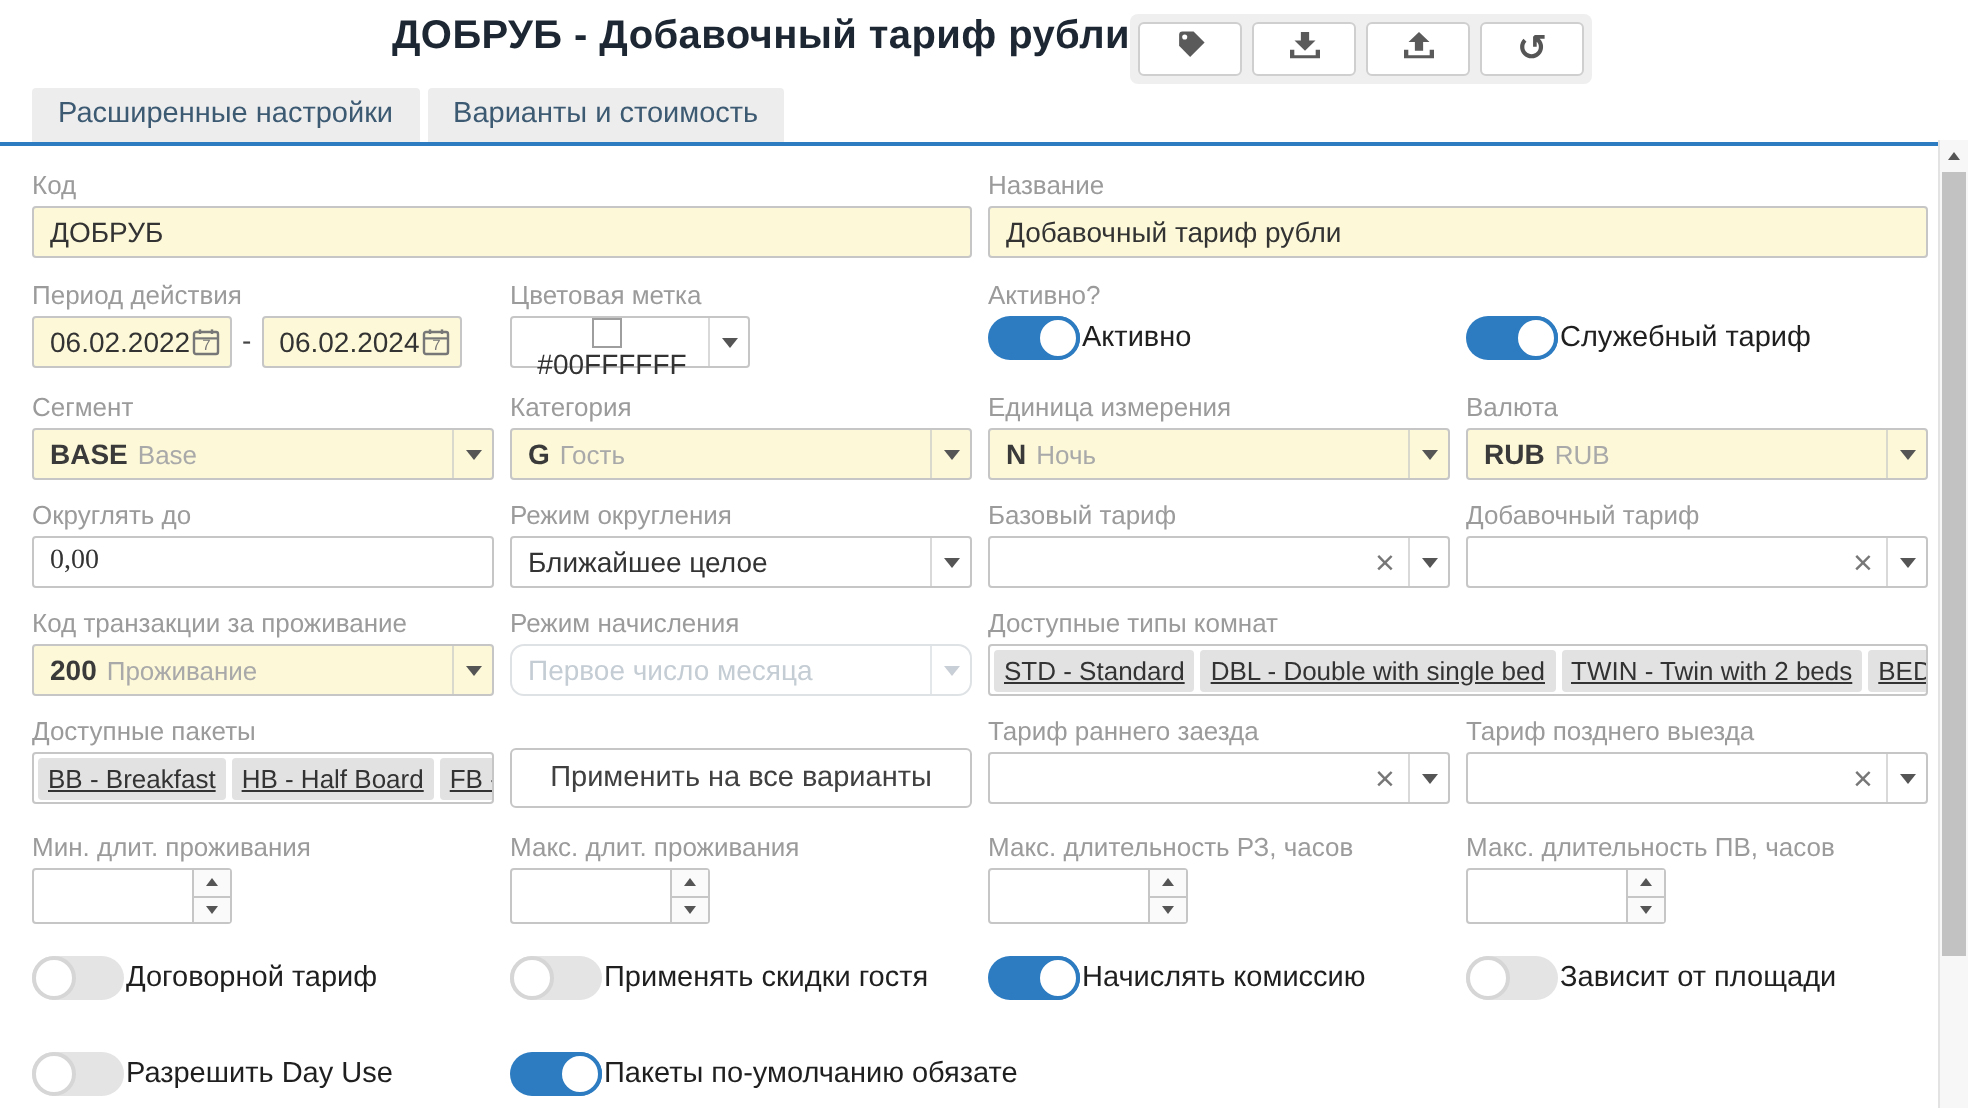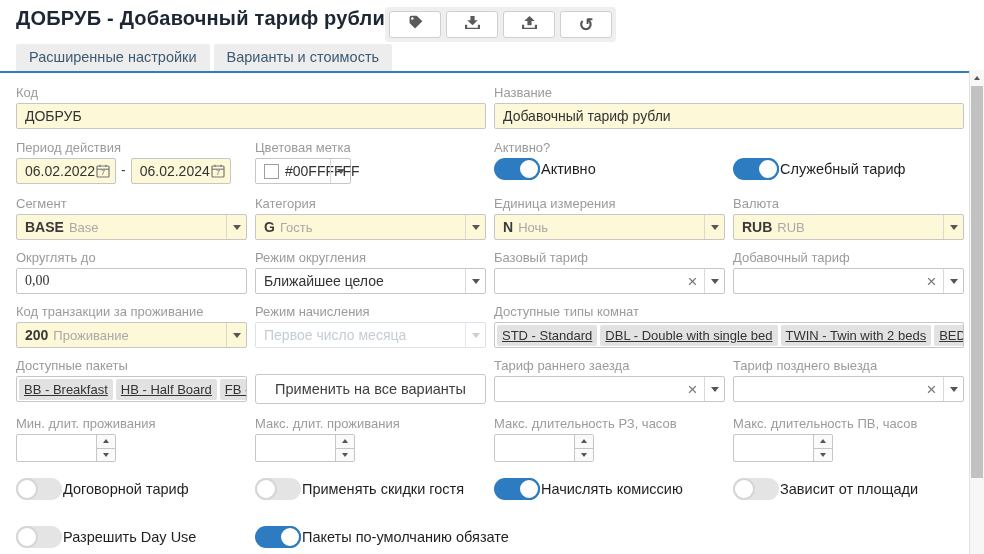--- a/index.html
+++ b/index.html
@@ -1,20 +1,20 @@
 <!DOCTYPE html>
 <html><head>
 <meta charset="utf-8">
 <style>
   * { margin:0; padding:0; box-sizing:border-box; }
   body { background:#fff; font-family:"Liberation Sans","DejaVu Sans",sans-serif; }
   .app { position:relative; width:984px; height:554px; background:#fff; overflow:hidden; }
 
   
-  .header { display:flex; justify-content:flex-start; align-items:flex-start; padding:7px 8px 0 16px; height:38px; }
+  .header { display:flex; justify-content:center; align-items:flex-start; padding:7px 8px 0 16px; height:38px; }
   .title { font-size:20px; font-weight:bold; color:#1c2733; letter-spacing:0.2px; }
   .toolbar { background:#efefef; border-radius:4px; padding:4px; display:flex; gap:5px; }
   .tbtn { width:52px; height:27px; background:#fff; border:1px solid #cfcfcf; border-radius:3px;
           display:flex; align-items:center; justify-content:center; color:#555; cursor:pointer; }
   .hist { font-family:"DejaVu Sans",sans-serif; font-size:18px; font-weight:bold; color:#555; line-height:1; }
 
   
   .tabs { display:flex; gap:4px; margin:6px 0 0 16px; }
   .tab { padding:5px 13px 6px; font-size:14.5px; color:#3d5a73; background:#ededed;
          border-radius:2px 2px 0 0; cursor:pointer; white-space:nowrap; }
@@ -40,30 +40,30 @@
   .white .arrow-zone, .combo .arrow-zone { border-left:1px solid #d9d9d9; }
   .tri-down { width:0; height:0; border-left:4px solid transparent; border-right:4px solid transparent; border-top:5px solid #555; }
   .tri-up   { width:0; height:0; border-left:4px solid transparent; border-right:4px solid transparent; border-bottom:5px solid #555; }
   .code { font-weight:bold; color:#3a3a3a; margin-right:5px; white-space:nowrap; }
   .mut  { color:#a9a9a9; font-size:13px; white-space:nowrap; }
 
   .combo { padding-right:48px; cursor:pointer; }
   .clear { position:absolute; right:20px; top:0; bottom:0; width:23px; display:flex;
            align-items:center; justify-content:center; color:#777; font-size:17px; line-height:1; }
 
-  .disabled { border-color:#dfe2e5; color:#c4ccd4; cursor:default; }
+  .disabled { border-color:#dfe2e5; color:#c4ccd4; cursor:default;border-radius:7px; }
   .disabled .arrow-zone { border-left-color:#e4e7ea; }
   .disabled .tri-down { border-top-color:#c9cfd6; }
 
   .dateinp { width:100px; padding-right:22px; cursor:pointer; }
   .dateinp svg { position:absolute; right:5px; top:5px; }
   .dash { font-size:14px; color:#444; align-self:flex-end; margin-bottom:6px; }
   .period-line { display:flex; gap:5px; }
 
-  .colorf { width:96px; }
+  .colorf { width:120px;flex-direction:column; }
   .swatch { width:15px; height:15px; border:1px solid #9e9e9e; background:#fff; margin-right:6px; flex:none; }
 
   .tags { overflow:hidden; white-space:nowrap; padding:0 2px; gap:3px; }
   .tag { background:#e2e2e2; color:#333; font-size:13px; padding:3px 5px; border-radius:2px; flex:none; cursor:pointer;text-decoration:underline; }
 
   .btn-apply { height:30px; width:231px; margin-top:16px; border:1px solid #c6c6c6; border-radius:3px;
                background:#fff; font-size:14.5px; color:#404040; display:flex; align-items:center;
                justify-content:center; cursor:pointer; font-family:inherit; }
 
   .spin { width:100px; height:28px; display:flex; border:1px solid #c6c6c6; border-radius:2px; background:#fff; }

